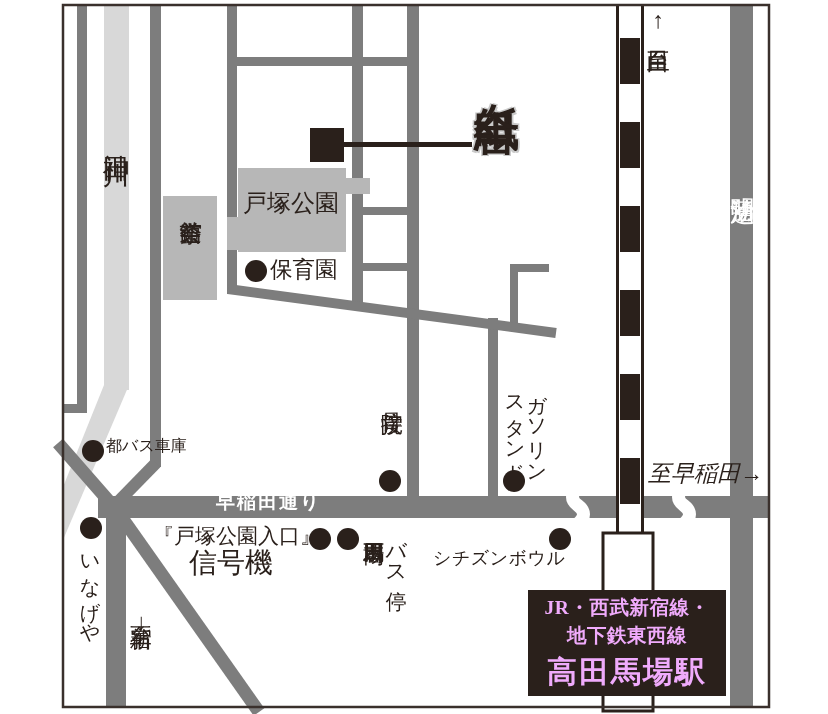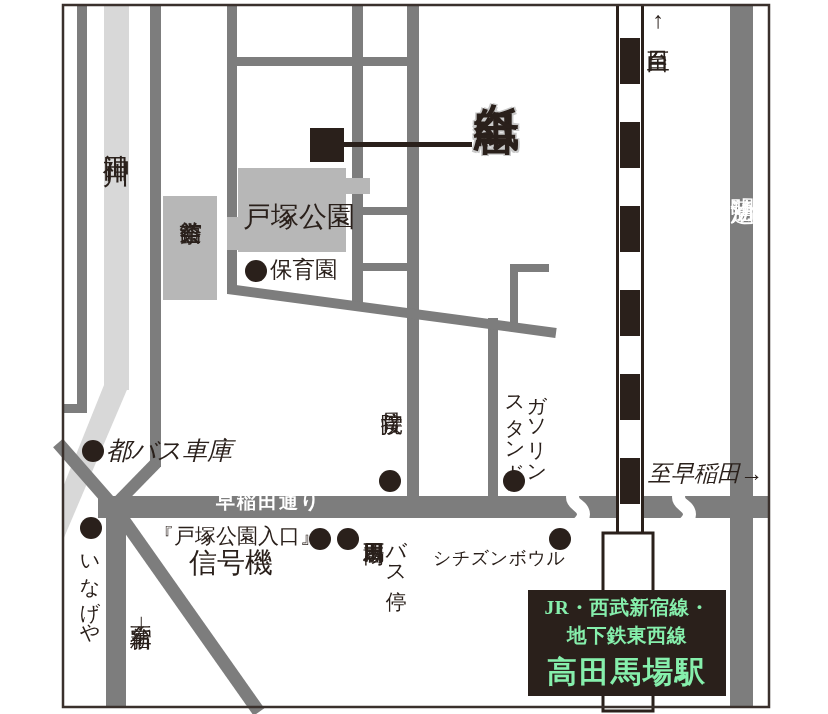--- a/index.html
+++ b/index.html
@@ -6,21 +6,21 @@
   .map{position:relative;width:828px;height:714px;background:#fff;overflow:hidden;
        font-family:"Liberation Serif","DejaVu Serif",serif;color:#2a201b;}
   .map svg{position:absolute;left:0;top:0;}
   .lbl{position:absolute;white-space:nowrap;line-height:1.08;}
   .v{writing-mode:vertical-rl;text-orientation:upright;}
   .dot{position:absolute;width:22px;height:22px;border-radius:50%;background:#2a201b;}
   .title{font-family:"DejaVu Sans","Liberation Sans",sans-serif;font-weight:bold;
          text-shadow:1.5px 1.5px 0 #c9c9c9,-1.5px 1.5px 0 #c9c9c9,1.5px -1.5px 0 #c9c9c9,-1.5px -1.5px 0 #c9c9c9;}
   .white{color:#ffffff;}
   .station-box{position:absolute;left:528px;top:590px;width:198px;height:106px;background:#2a201b;
-               color:#86efac;text-align:center;display:flex;flex-direction:column;justify-content:center;gap:1px;}
+               color:#f0abfc;text-align:center;display:flex;flex-direction:column;justify-content:center;gap:1px;}
   .station-box .s1{font-size:19.5px;font-weight:bold;letter-spacing:.5px;}
   .station-box .s3{font-size:30px;font-weight:bold;letter-spacing:2px;margin-top:2px;}
 </style>
 </head>
 <body>
 
 <div class="map">
 
   <svg width="828" height="714" viewBox="0 0 828 714">
 
@@ -75,42 +75,42 @@
     <rect x="310" y="128" width="34" height="34" fill="#2a201b"></rect>
     <rect x="344" y="142" width="128" height="5" fill="#2a201b"></rect>
 
     <rect x="63" y="5" width="706" height="702" fill="none" stroke="#3a302c" stroke-width="2.5"></rect>
   </svg>
 
   <div class="lbl v" style="left:101px;top:133px;font-size:27px;letter-spacing:3px;">神田川</div>
 
   <div class="lbl v" style="left:178px;top:204px;font-size:22.5px;">茶道会館</div>
 
-  <div class="lbl" style="left:243px;top:202px;font-size:28px;">戸塚公園</div>
+  <div class="lbl" style="left:243px;top:191px;font-size:24px;">戸塚公園</div>
 
   <div class="dot" style="left:245px;top:260px;"></div>
   <div class="lbl" style="left:270px;top:258px;font-size:22.5px;">保育園</div>
 
   <div class="lbl v title" style="left:472px;top:68px;font-size:45px;letter-spacing:3px;">白紙舎</div>
 
   <div class="lbl v" style="left:645px;top:8px;font-size:23px;">↑至目白</div>
 
   <div class="lbl v white" style="left:729px;top:178px;font-size:25px;letter-spacing:1px;">明治通り</div>
 
   <div class="lbl v" style="left:380px;top:395px;font-size:22px;">接骨院</div>
   <div class="dot" style="left:379px;top:470px;"></div>
 
   <div class="lbl v" style="left:504px;top:382px;font-size:20px;">
     <div>ガソリン</div>
     <div>スタンド</div>
   </div>
   <div class="dot" style="left:503px;top:470px;"></div>
 
   <div class="dot" style="left:82px;top:440px;"></div>
-  <div class="lbl" style="left:106px;top:437px;font-size:25px;font-style:italic;">都バス車庫</div>
+  <div class="lbl" style="left:106px;top:437px;font-size:16px;">都バス車庫</div>
 
   <div class="lbl white" style="left:216px;top:492px;font-size:19px;letter-spacing:2px;font-weight:bold;">早稲田通り</div>
 
   <div class="lbl" style="left:648px;top:462px;font-size:23px;font-style:italic;">至早稲田→</div>
 
   <div class="dot" style="left:80px;top:517px;"></div>
   <div class="lbl v" style="left:79px;top:541px;font-size:20px;">いなげや</div>
 
   <div class="lbl" style="left:153px;top:525px;width:156px;text-align:center;font-size:21px;">
     <div>『戸塚公園入口』</div>

